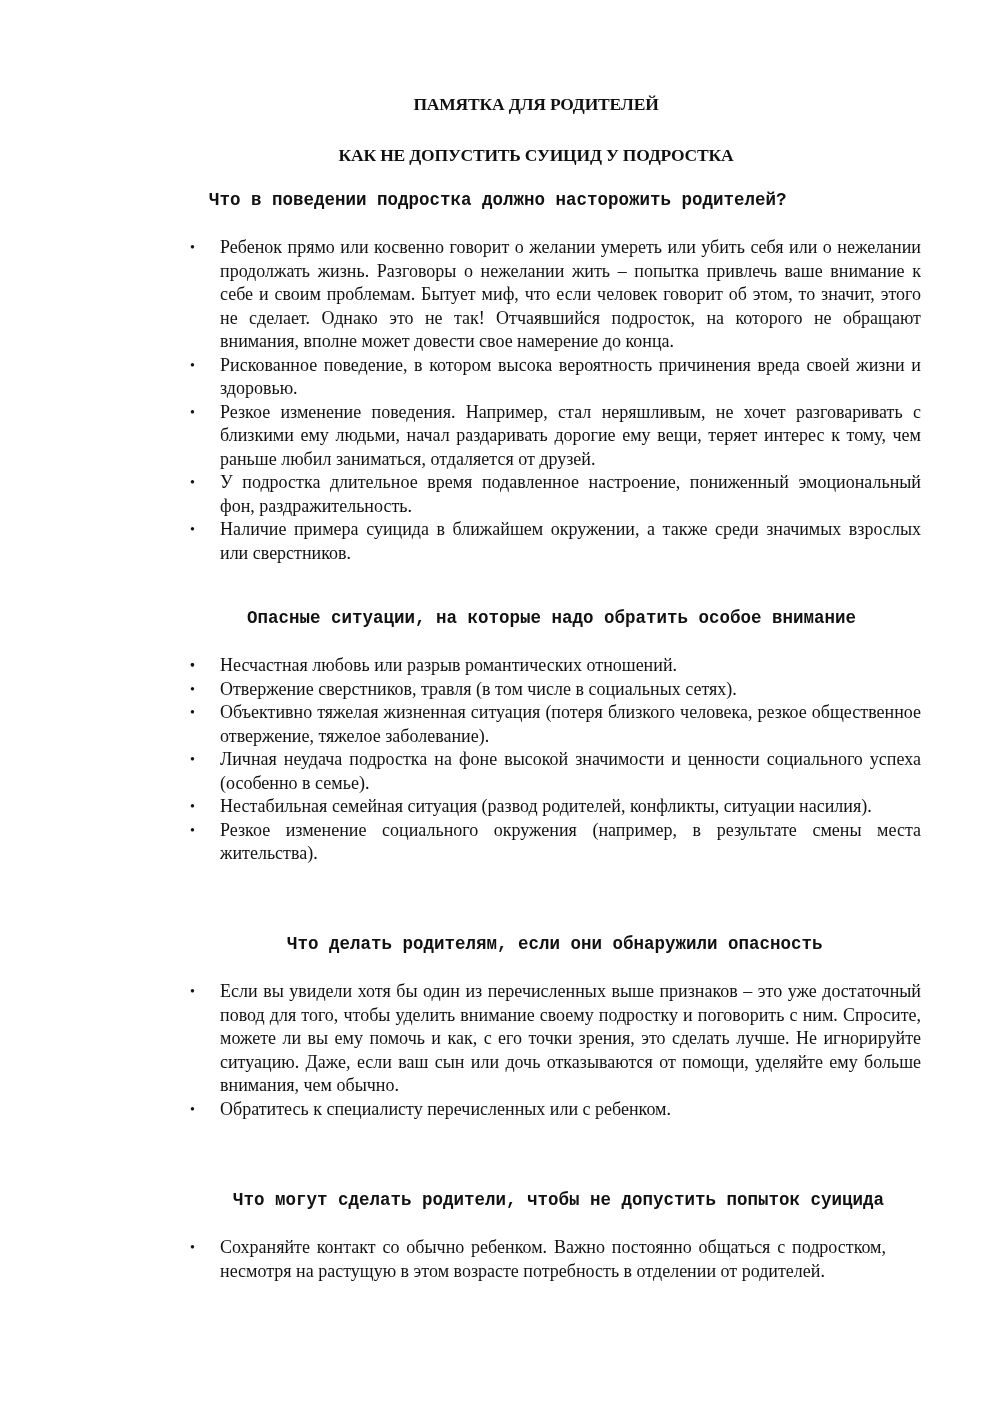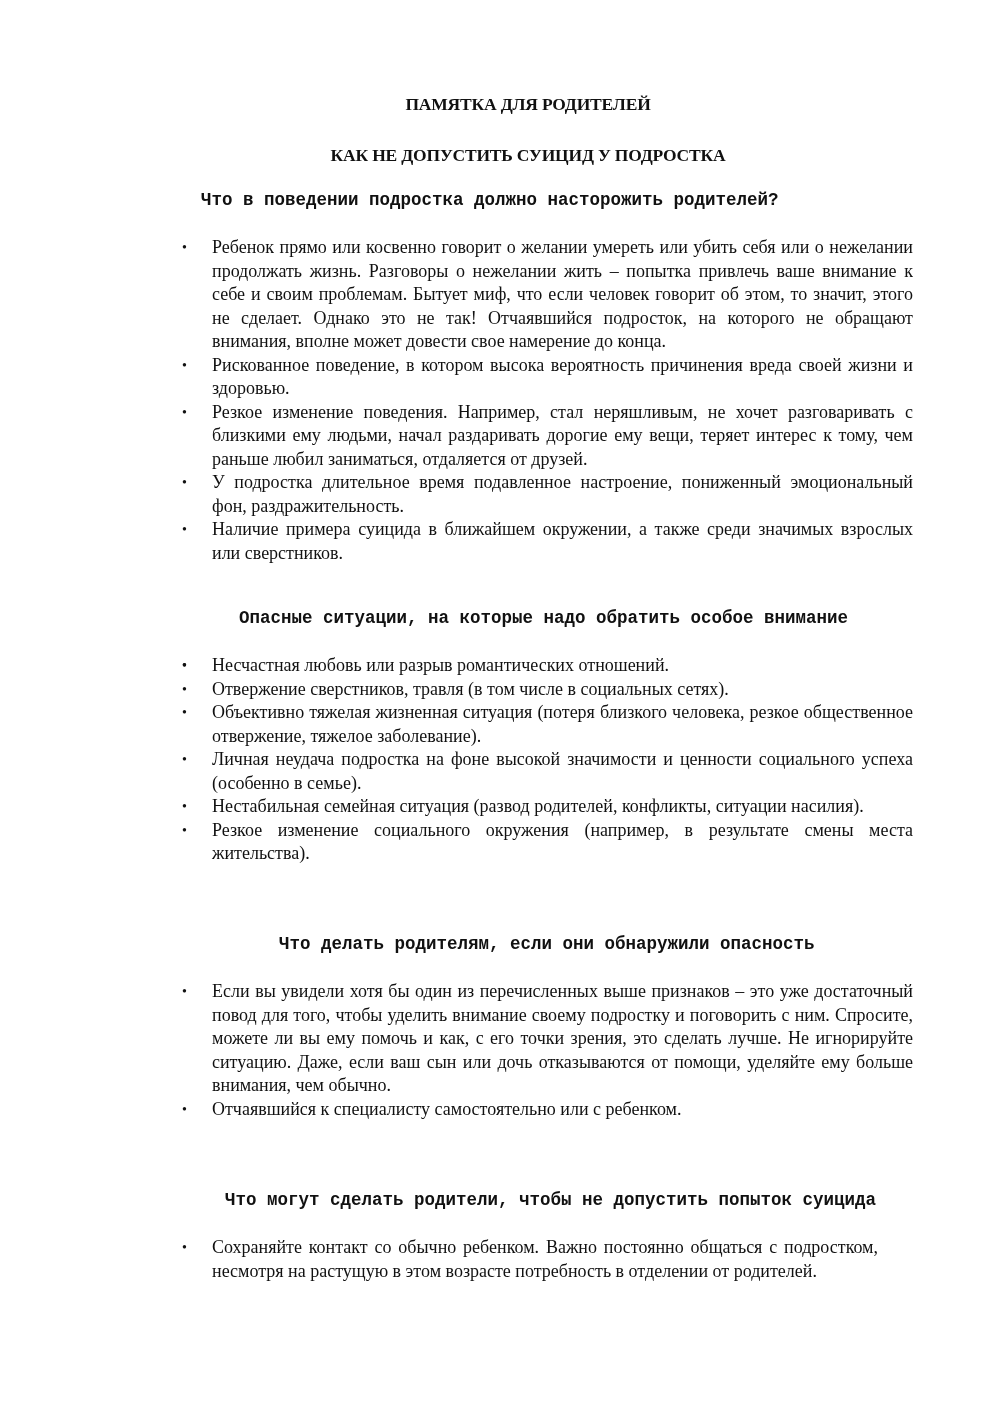--- a/index.html
+++ b/index.html
@@ -1,20 +1,20 @@
 <!DOCTYPE html>
 <html><head>
 <meta charset="utf-8">
 <style>
   html, body { margin: 0; padding: 0; background: #ffffff; }
   body {
     width: 1000px; height: 1414px; position: relative; overflow: hidden;
     font-family: "Liberation Serif", serif; color: #111;
   }
-  .page { position: absolute; left: 8px; top: 0; width: 954px; height: 1414px; border-radius: 22px; }
+  .page { position: absolute; left: 16px; top: 0; width: 954px; height: 1414px; border-radius: 22px; }
   .title {
     position: absolute; left: 170px; width: 700px; text-align: center;
     font-weight: bold; font-size: 17.5px; letter-spacing: -0.2px;
   }
   .h {
     position: absolute; font-weight: bold; font-size: 17.5px; font-family: Liberation Mono, monospace;
   }
   ul.list {
     position: absolute; left: 170px; width: 735px; margin: 0; padding: 0;
     list-style: none; font-size: 18px; line-height: 23.5px;
@@ -50,20 +50,20 @@
       <li><span class="bullet">•</span><span>Отвержение сверстников, травля (в том числе в социальных сетях).</span></li>
       <li><span class="bullet">•</span><span>Объективно тяжелая жизненная ситуация (потеря близкого человека, резкое общественное отвержение, тяжелое заболевание).</span></li>
       <li><span class="bullet">•</span><span>Личная неудача подростка на фоне высокой значимости и ценности социального успеха (особенно в семье).</span></li>
       <li><span class="bullet">•</span><span>Нестабильная семейная ситуация (развод родителей, конфликты, ситуации насилия).</span></li>
       <li><span class="bullet">•</span><span>Резкое изменение социального окружения (например, в результате смены места жительства).</span></li>
     </ul>
 
   <div class="h" style="left:271px; top:934px;">Что делать родителям, если они обнаружили опасность</div>
   <ul class="list" style="top:980px;">
       <li><span class="bullet">•</span><span>Если вы увидели хотя бы один из перечисленных выше признаков – это уже достаточный повод для того, чтобы уделить внимание своему подростку и поговорить с ним. Спросите, можете ли вы ему помочь и как, с его точки зрения, это сделать лучше. Не игнорируйте ситуацию. Даже, если ваш сын или дочь отказываются от помощи, уделяйте ему больше внимания, чем обычно.</span></li>
-      <li><span class="bullet">•</span><span>Отчаявшийся к специалисту самостоятельно или с ребенком.</span></li>
+      <li><span class="bullet">•</span><span>Обратитесь к специалисту перечисленных или с ребенком.</span></li>
     </ul>
 
   <div class="h" style="left:217px; top:1190px;">Что могут сделать родители, чтобы не допустить попыток суицида</div>
   <ul class="list" style="top:1236px; width:700px;">
       <li><span class="bullet">•</span><b>Сохраняйте контакт со обычно ребенком.</b><span> Важно постоянно общаться с подростком, несмотря на растущую в этом возрасте потребность в отделении от родителей.</span></li>
     </ul>
 </div>
 
 </body></html>

